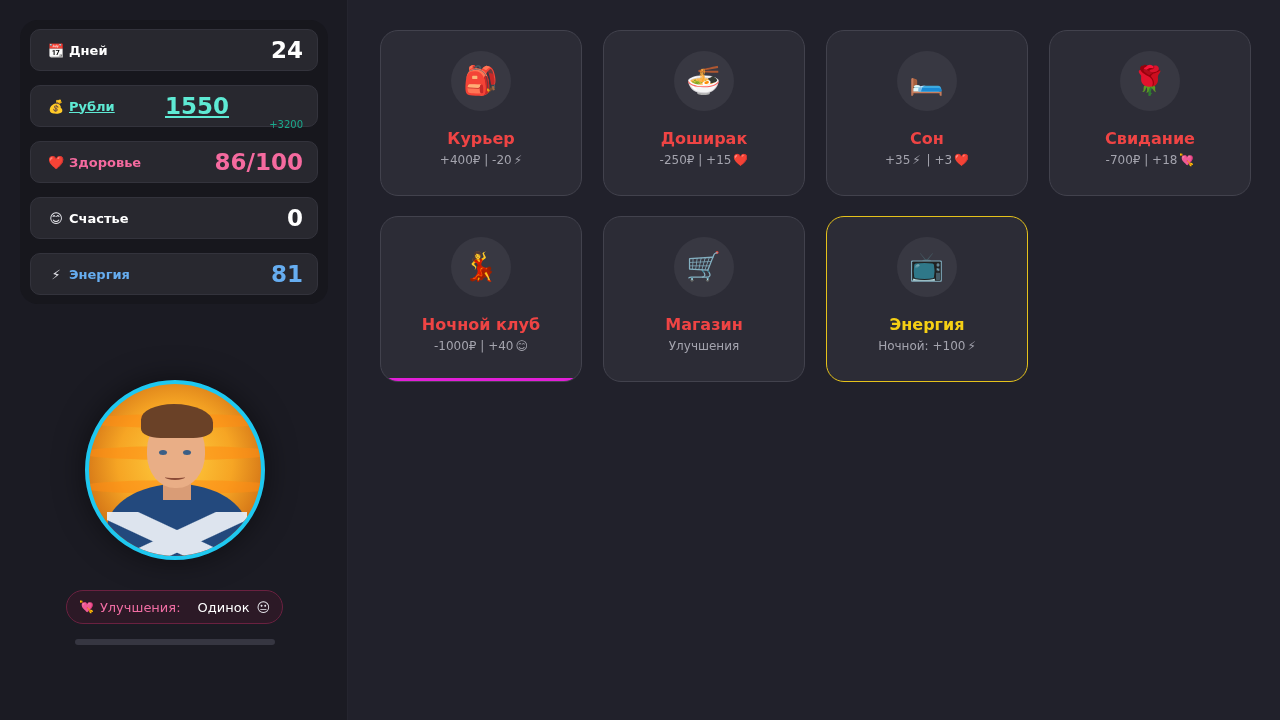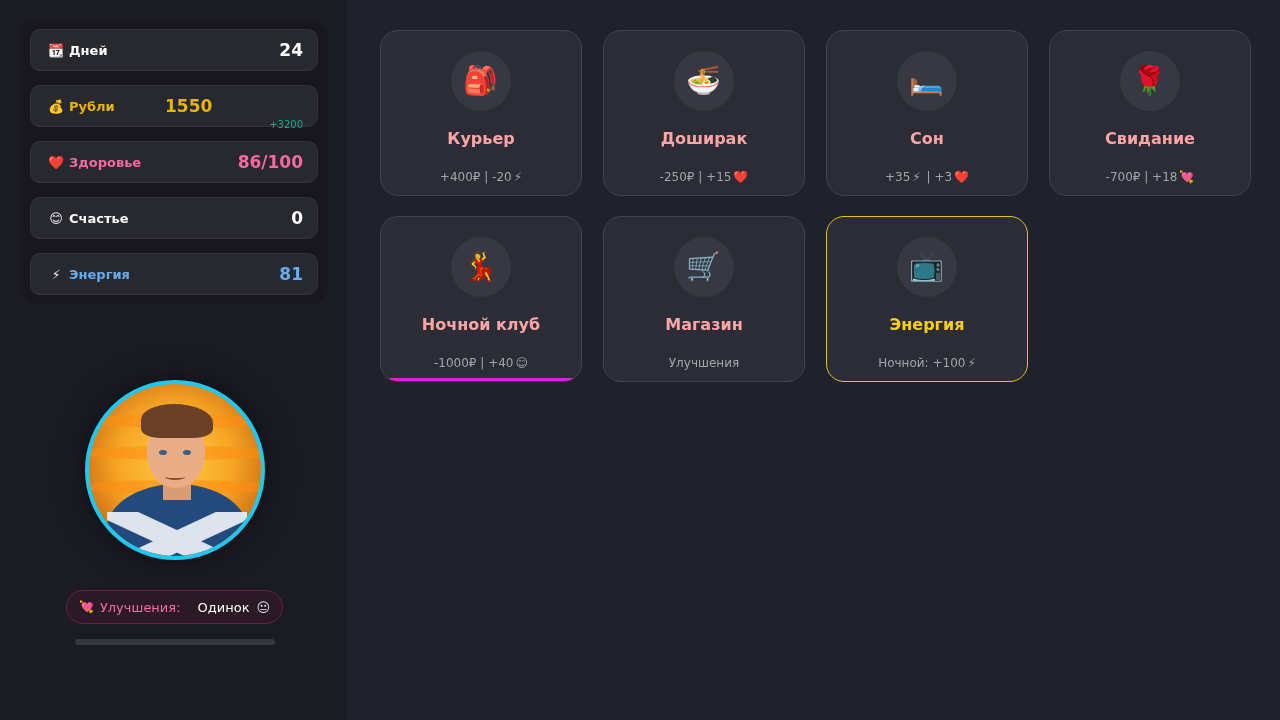--- a/index.html
+++ b/index.html
@@ -31,26 +31,26 @@
     background: #28282f;
     border: 1px solid #33333c;
     border-radius: 10px;
     margin-bottom: 14px;
     display: flex; align-items: center;
     padding: 0 14px 0 16px;
   }
   .stat-row:last-child { margin-bottom: 0; }
   .stat-icon { font-size: 13px; width: 18px; display: inline-block; text-align: center; margin-right: 4px; line-height: 1; }
   .stat-label { font-size: 13px; font-weight: bold; }
-  .stat-value { margin-left: auto; font-size: 17px; font-weight: bold; }
+  .stat-value { margin-left: auto; font-size: 23px; font-weight: bold; }
   .stat-value.center { position: absolute; left: 134px; }
   .stat-delta { margin-left: auto; font-size: 10px; color: #19a98c; margin-top: 36px; }
 
   .c-days { color: #ffffff; }
-  .c-money { color: #eab308; }
+  .c-money { color: #5eead4; text-decoration: underline; }
   .c-health { color: #f56a9f; }
   .c-happy { color: #ffffff; }
   .c-energy { color: #66adf0; }
 
   .avatar-wrap {
     position: absolute; left: 85px; top: 380px;
     width: 180px; height: 180px;
     border-radius: 50%;
     border: 4px solid #1ec8f0;
     background: radial-gradient(circle at 50% 45%, #ffcf40 0%, #f6a524 45%, #d77a18 70%, #6b3a0e 86%, #3d2108 100%);
@@ -124,25 +124,25 @@
     background: #e21fd8; border-radius: 0 0 18px 18px;
   }
   .card-icon-circle {
     width: 60px; height: 60px; border-radius: 50%;
     background: #383842;
     display: flex; align-items: center; justify-content: center;
     font-size: 28px; line-height: 1;
   }
   .card-title {
     margin-top: 18px;
-    font-size: 16px; font-weight: bold; color: #fca5a5;
+    font-size: 16px; font-weight: bold; color: #ef4444;
   }
   .card-title.yellow { color: #f5cf14; }
   .card-sub {
-    margin-top: 22px;
+    margin-top: 5px;
     font-size: 12px; color: #a4a4ae;
     display: flex; align-items: center; gap: 2px;
   }
   .card-sub .mini-icon { font-size: 12px; }
 </style>
 </head>
 <body>
 
 <div class="app">
 

